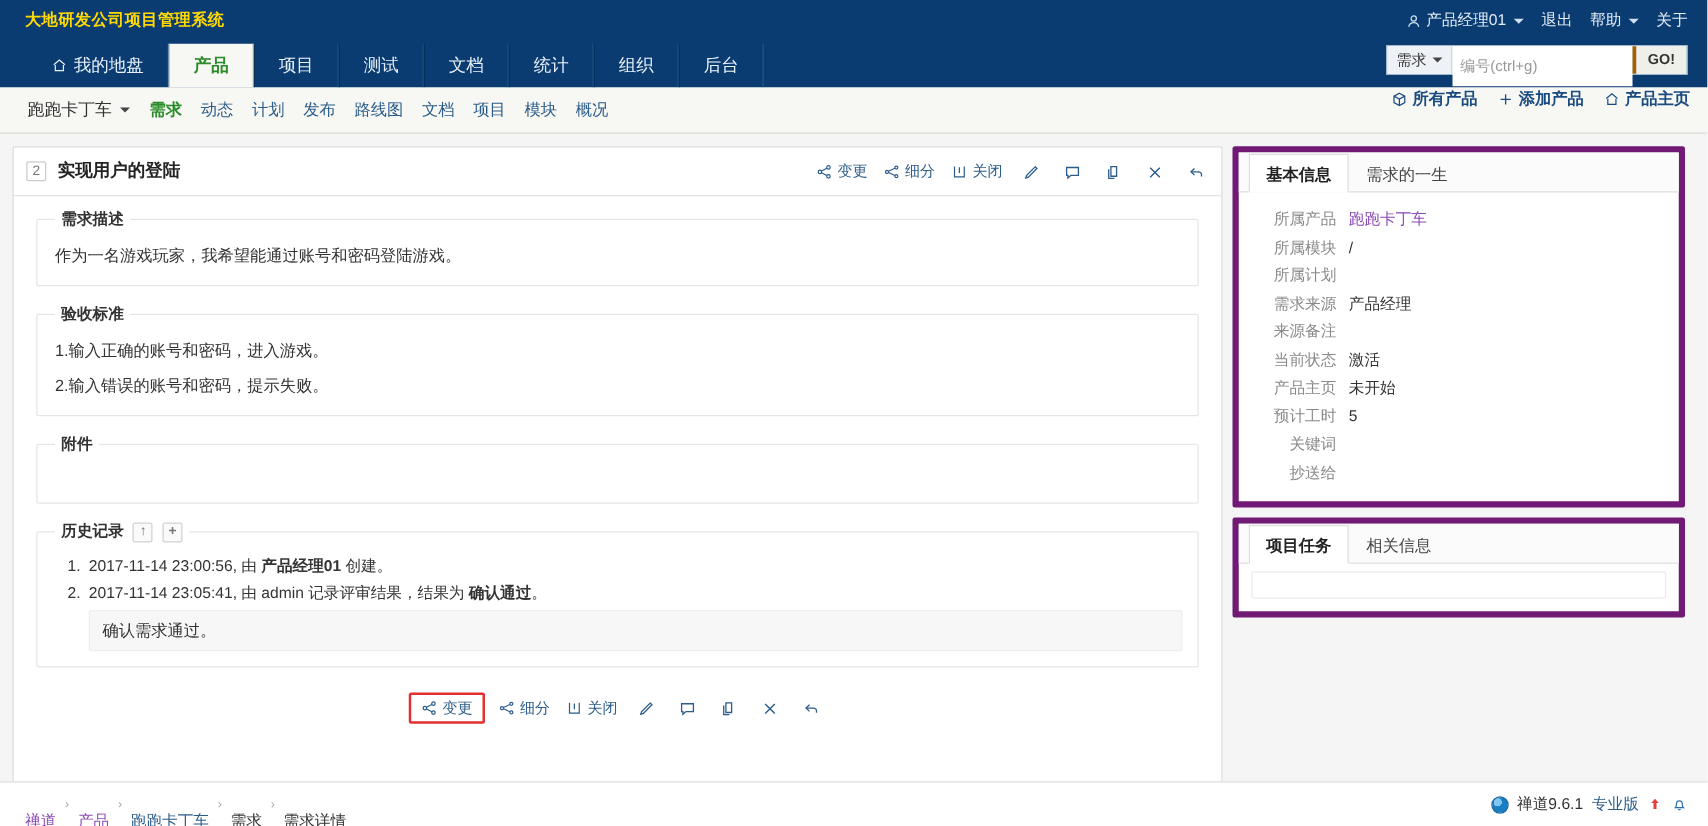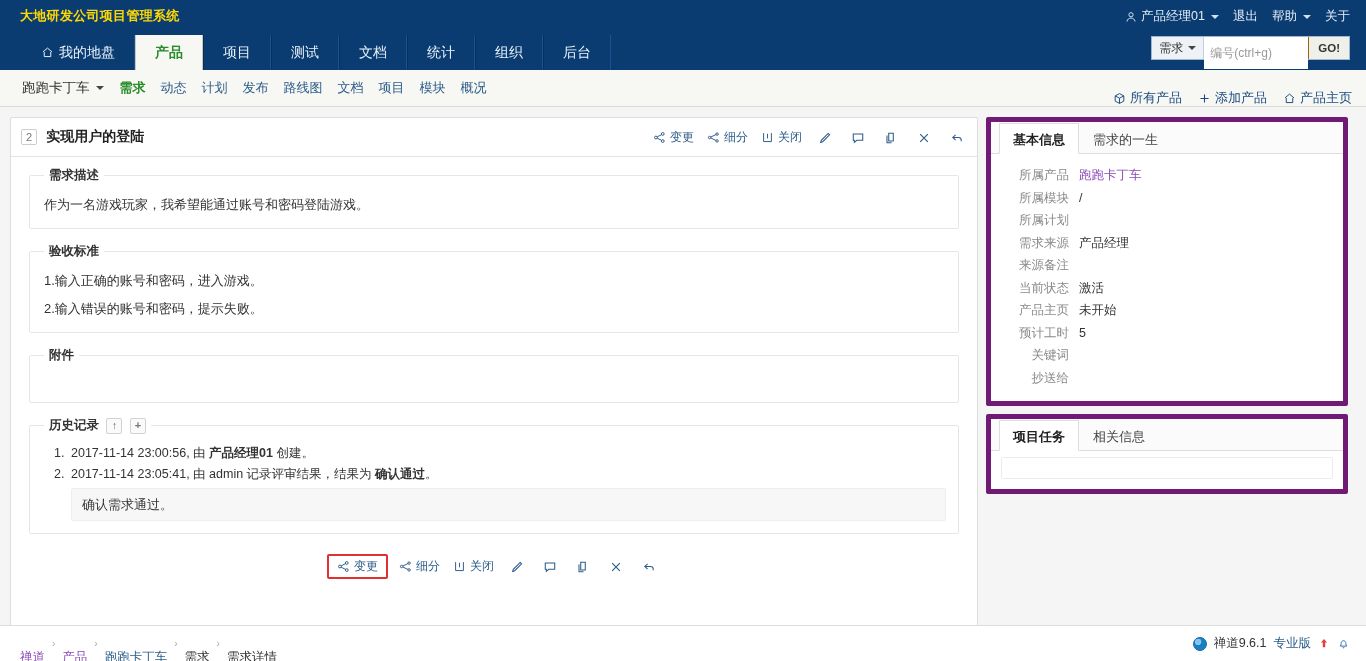--- a/index.html
+++ b/index.html
@@ -88,31 +88,31 @@
   .search-sel {
     display: flex; align-items: center; gap: 5px;
     padding: 0 7px;
     background: #eef2f6;
     border-right: 1px solid #c3cfda;
     color: #333; font-size: 12px;
     cursor: pointer;
   }
   .search-inp {
     border: 0; outline: 0;
-    width: 104px;
+    width: 144px;
     padding: 16px 6px;
     font-size: 12px;
     font-family: "Liberation Sans", sans-serif;
     color: #333;
   }
   .search-inp::placeholder { color: #999; }
   .search-go {
     padding: 0 9px;
     background: #f0f0ea;
-    border-left: 1px solid #a16207;
+    border-left: 3px solid #a16207;
     font-size: 11.5px;
     color: #333;
     display: flex; align-items: center;
     cursor: pointer;
     font-weight: bold;
   }
   .caret-dk {
     width: 0; height: 0;
     border-left: 4px solid transparent;
     border-right: 4px solid transparent;
@@ -137,21 +137,21 @@
     cursor: pointer;
   }
   .modlinks { display: flex; align-items: center; gap: 15px; }
   .modlink {
     font-size: 13px; color: #2b5c8a; cursor: pointer;
   }
   .modlink.active { color: #2a8c2a; font-weight: bold; }
   .modactions {
     position: absolute; right: 14px; top: 0;
     height: 37px;
-    display: flex; align-items: flex-end; gap: 16px;
+    display: flex; align-items: flex-start; gap: 16px; font-weight: bold;
   }
   .modaction {
     display: flex; align-items: center; gap: 4px;
     font-size: 13px; color: #1a4b80; cursor: pointer;
   }
 
   
   .page {
     padding: 10px 10px 0 10px;
     display: flex;

